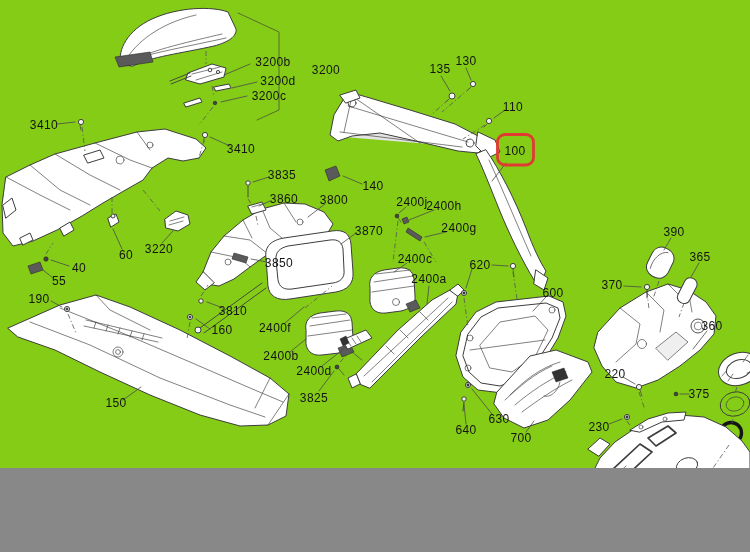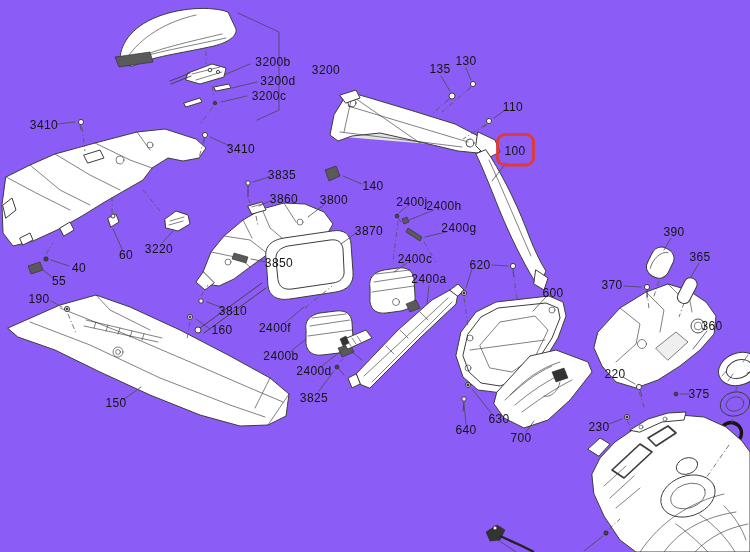--- a/index.html
+++ b/index.html
@@ -1,16 +1,16 @@
 <!DOCTYPE html>
 <html><head>
 <meta charset="utf-8">
 <style>
   html,body{margin:0;padding:0;background:#888;}
-  #stage{width:750px;height:552px;background:#8b5cf6;position:relative;overflow:hidden;}
+  #stage{width:750px;height:468px;background:#84cc16;position:relative;overflow:hidden;}
   svg{display:block;}
   .part{fill:#ffffff;stroke:#3d3d3d;stroke-width:1;stroke-linejoin:round;stroke-linecap:round;}
   .ln{fill:none;stroke:#3d3d3d;stroke-width:0.9;stroke-linejoin:round;stroke-linecap:round;}
   .thin{stroke-width:0.65;}
   .thick{stroke-width:1.7;}
   .dark{fill:#5a5a5a;stroke:#2a2a2a;stroke-width:0.6;}
   .vdark{fill:#333;stroke:#222;stroke-width:0.5;}
   .shade{fill:#e3e3e3;stroke:none;}
   .shade2{fill:#efefef;stroke:none;}
   .leader{stroke:#4a4a4a;stroke-width:0.8;fill:none;stroke-linecap:round;}

